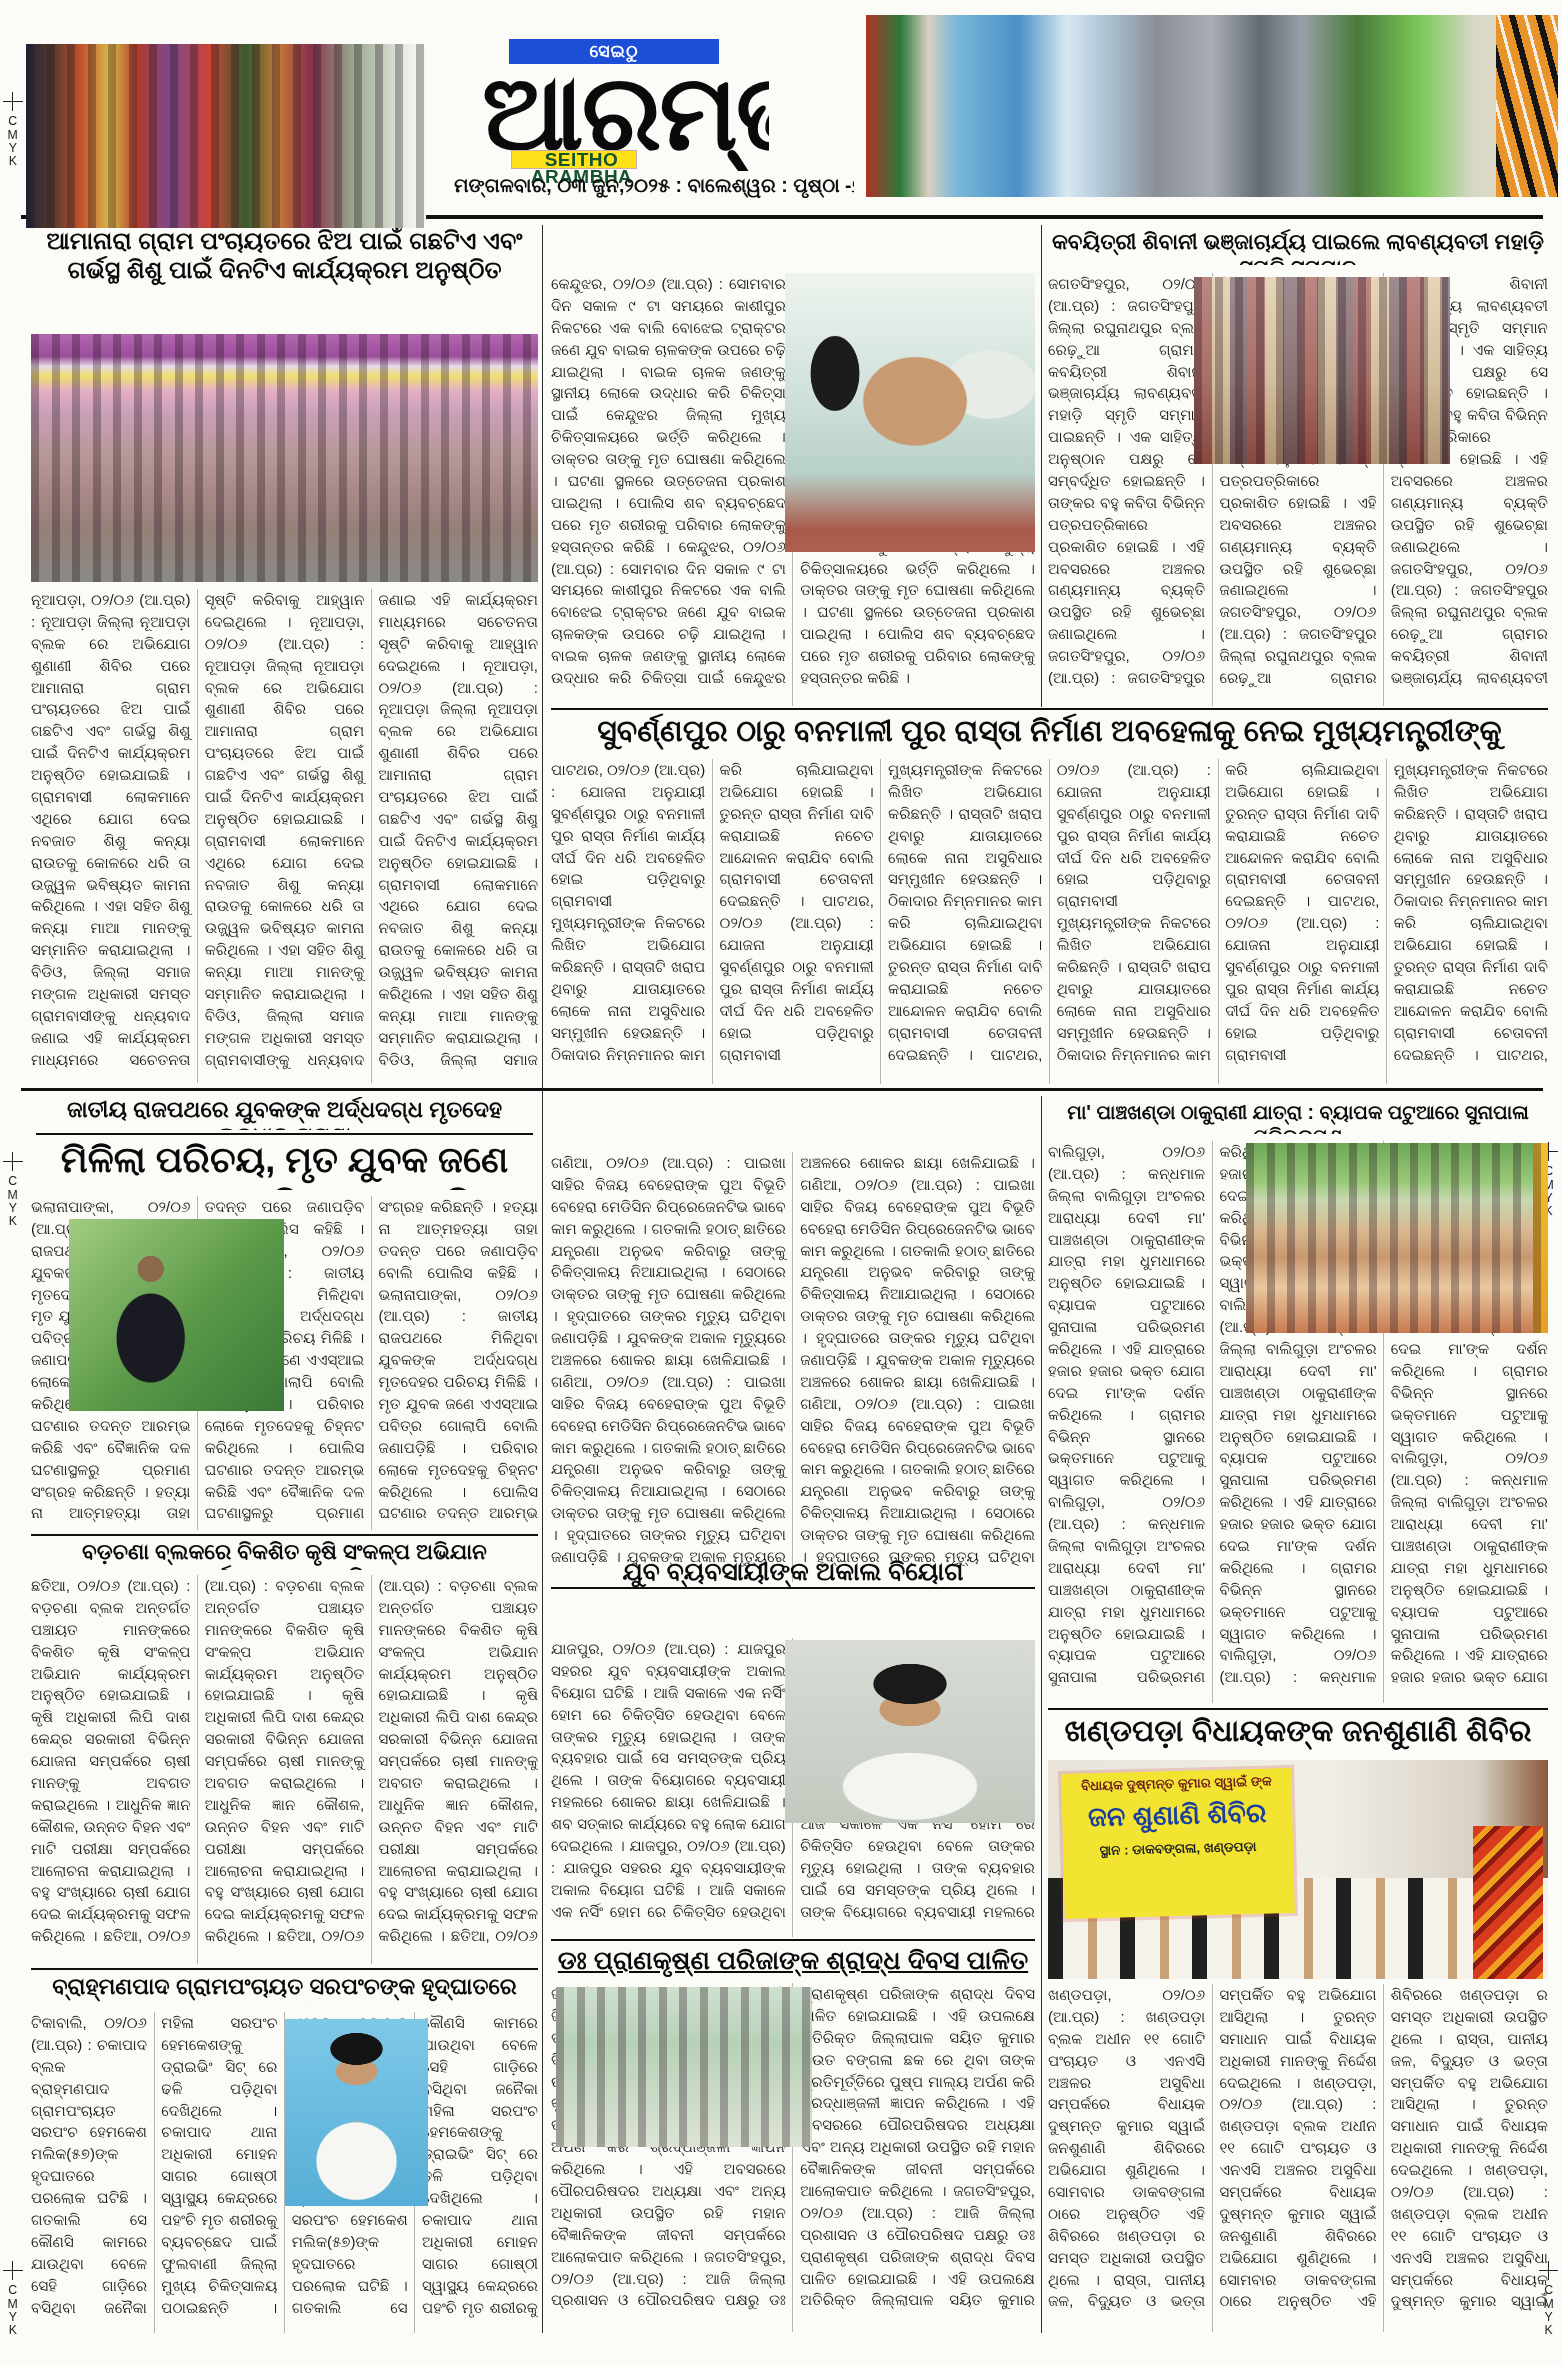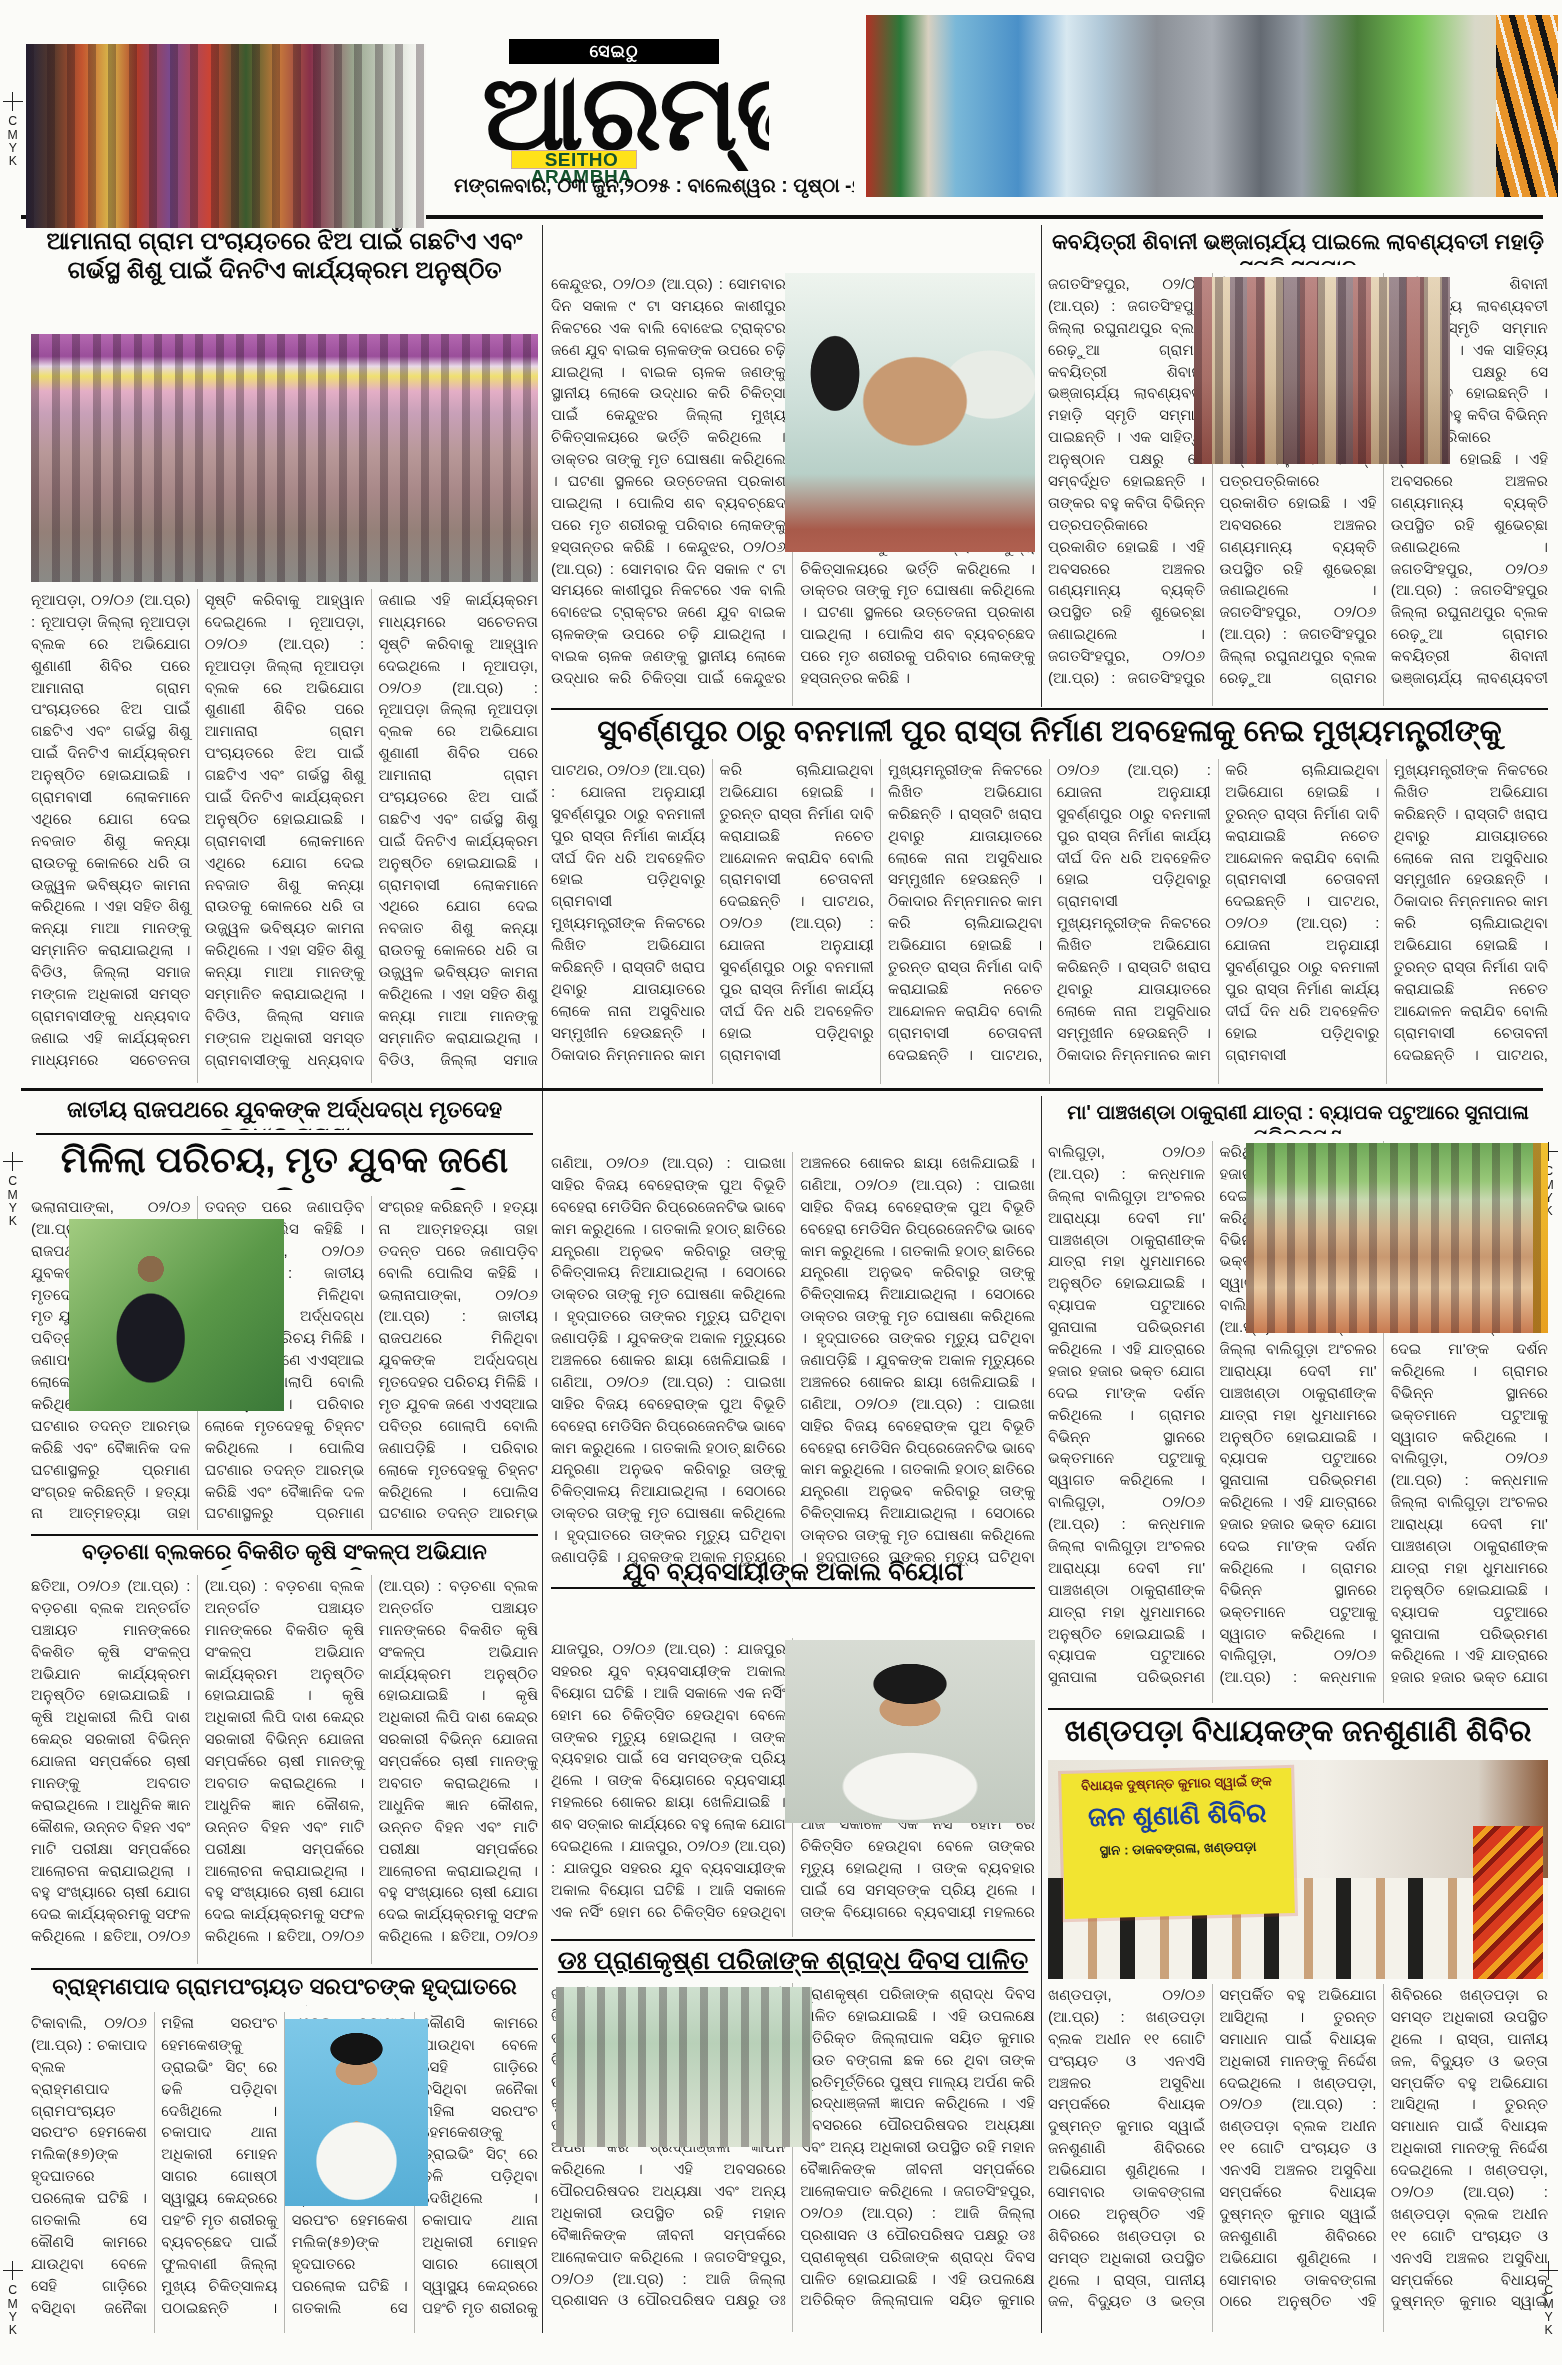--- a/index.html
+++ b/index.html
@@ -9,21 +9,21 @@
   .hl{position:absolute;font-weight:bold;text-align:center;color:#0a0a0a;line-height:1.22;overflow:hidden;}
   .kick{position:absolute;font-weight:bold;text-align:center;color:#0a0a0a;overflow:hidden;}
   
   .bd{position:absolute;font-size:15px;line-height:1.46;text-align:justify;color:#181818;
       overflow:hidden;column-gap:14.3px;column-rule:0.5px solid #b5b5b0;}
   .c2{column-count:2}.c3{column-count:3}.c4{column-count:4}.c6{column-count:6}
   
   .hr{position:absolute;background:#101010;}
   .vr{position:absolute;background:#2a2a2a;width:1px;}
   
-  .mastbar{position:absolute;background:#000000;color:#fff;text-align:center;font-weight:bold;
+  .mastbar{position:absolute;background:#1d4ed8;color:#fff;text-align:center;font-weight:bold;
            font-size:17.4px;line-height:24.6px;letter-spacing:1px;}
   .masttitle{position:absolute;font-weight:bold;color:#0a0a0a;font-size:105px;line-height:1.02;
              letter-spacing:-2px;text-align:center;overflow:hidden;}
   .mastbadge{position:absolute;background:#ffe21a;border:1px solid #caa;color:#14532d;font-weight:bold;
              font-size:19px;text-align:center;line-height:17.4px;letter-spacing:0.5px;padding-left:15px;}
   .dateline{position:absolute;font-weight:bold;font-size:19.5px;color:#0d0d0d;white-space:nowrap;overflow:hidden;}
   
   .reg{position:absolute;width:13.3px;color:#222;}
   .reg .cross{position:relative;width:13.3px;height:13.3px;}
   .reg .cross::before{content:"";position:absolute;left:6.1px;top:-3.1px;width:1px;height:19.5px;background:#222;}

